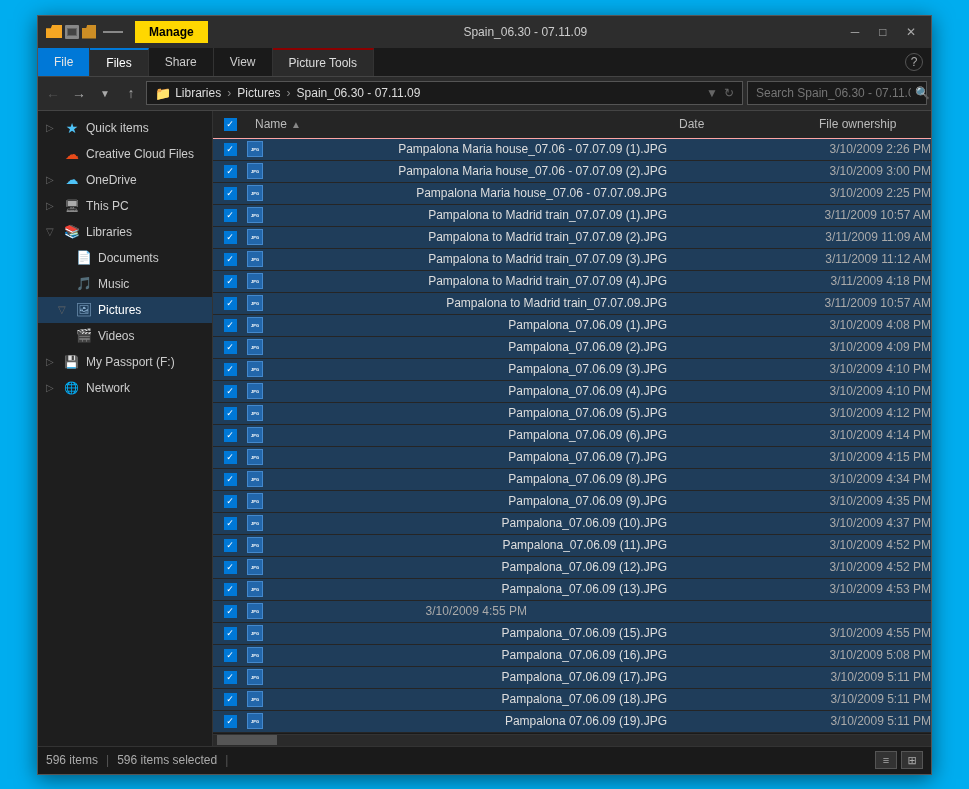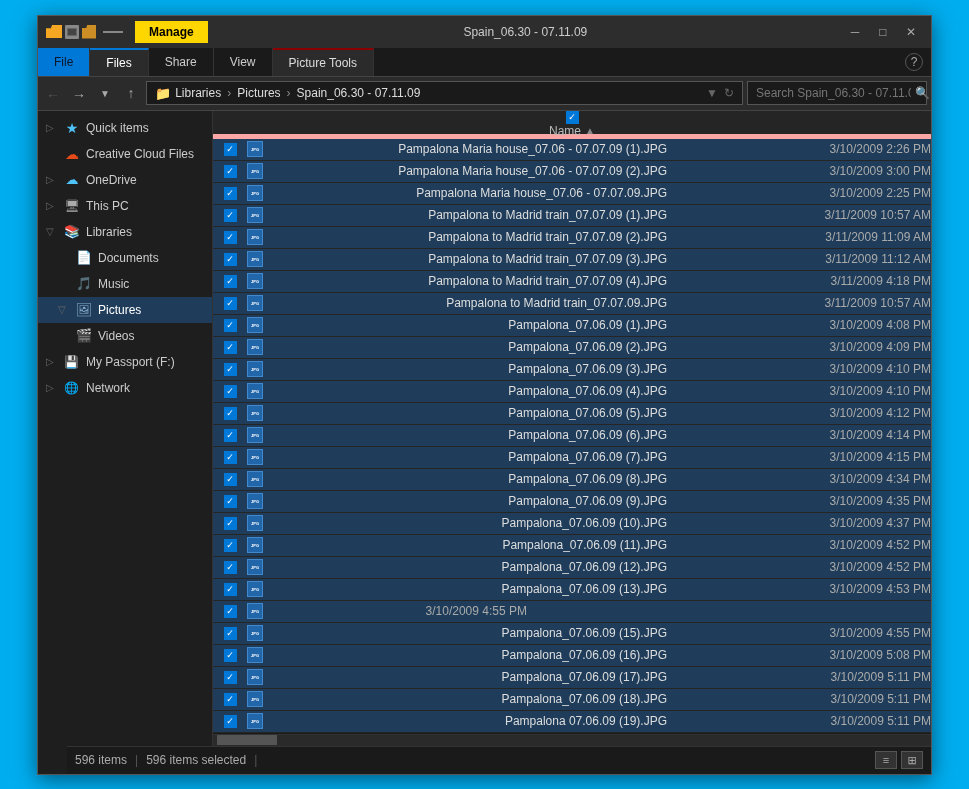--- a/index.html
+++ b/index.html
@@ -76,21 +76,21 @@
       cursor: pointer;
       border-right: 1px solid #333;
     }
     .ribbon-tab.active-tab {
       background: #2b2b2b;
       color: white;
       border-top: 2px solid #0078d7;
     }
     .ribbon-tab.file-tab {
       background: #0078d7;
-      color: #0f172a;
+      color: #e5e5e5;
     }
     .ribbon-tab.picture-tab {
       background: #2b2b2b;
       color: #ddd;
       border-top: 2px solid #8B0000;
     }
     .ribbon-help {
       margin-left: auto;
       padding: 0 8px;
       color: #aaa;
@@ -193,26 +193,25 @@
     
     .file-area {
       flex: 1;
       background: #1a1a1a;
       display: flex;
       flex-direction: column;
       overflow: hidden;
     }
     .file-header {
       background: #252525;
-      border-bottom: 5px solid #fca5a5;
+      border-bottom: 1px solid #fca5a5;
       display: flex;
       align-items: center;
       height: 28px;
       flex-shrink: 0;
-      flex-direction: column;
     }
     .file-header-check {
       width: 34px;
       display: flex;
       align-items: center;
       justify-content: center;
     }
     .col-header {
       display: flex;
       align-items: center;
@@ -272,21 +271,20 @@
     .status-bar {
       height: 28px;
       background: #1a1a1a;
       border-top: 1px solid #333;
       display: flex;
       align-items: center;
       padding: 0 8px;
       color: #aaa;
       font-size: 12px;
       gap: 8px;
-      margin-left: 29px;
     }
     .status-sep { color: #555; }
     .status-right {
       margin-left: auto;
       display: flex;
       gap: 4px;
     }
     .view-btn {
       width: 22px;
       height: 18px;

